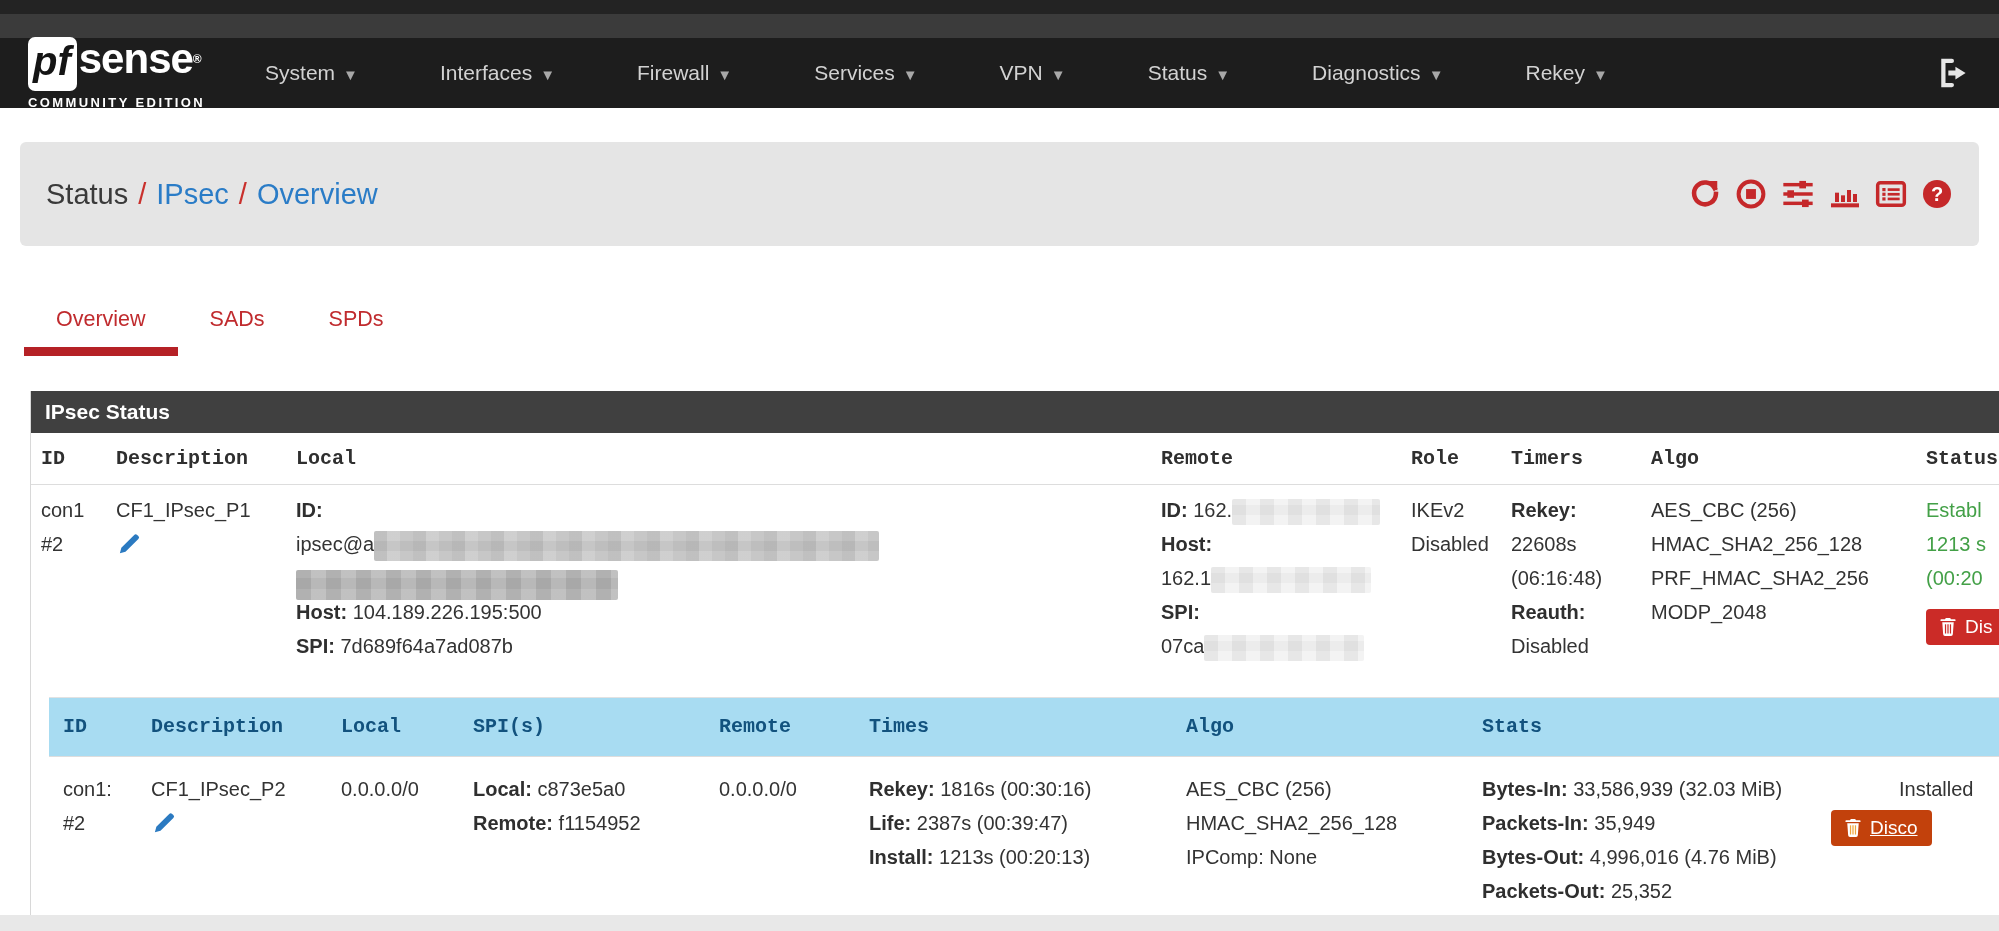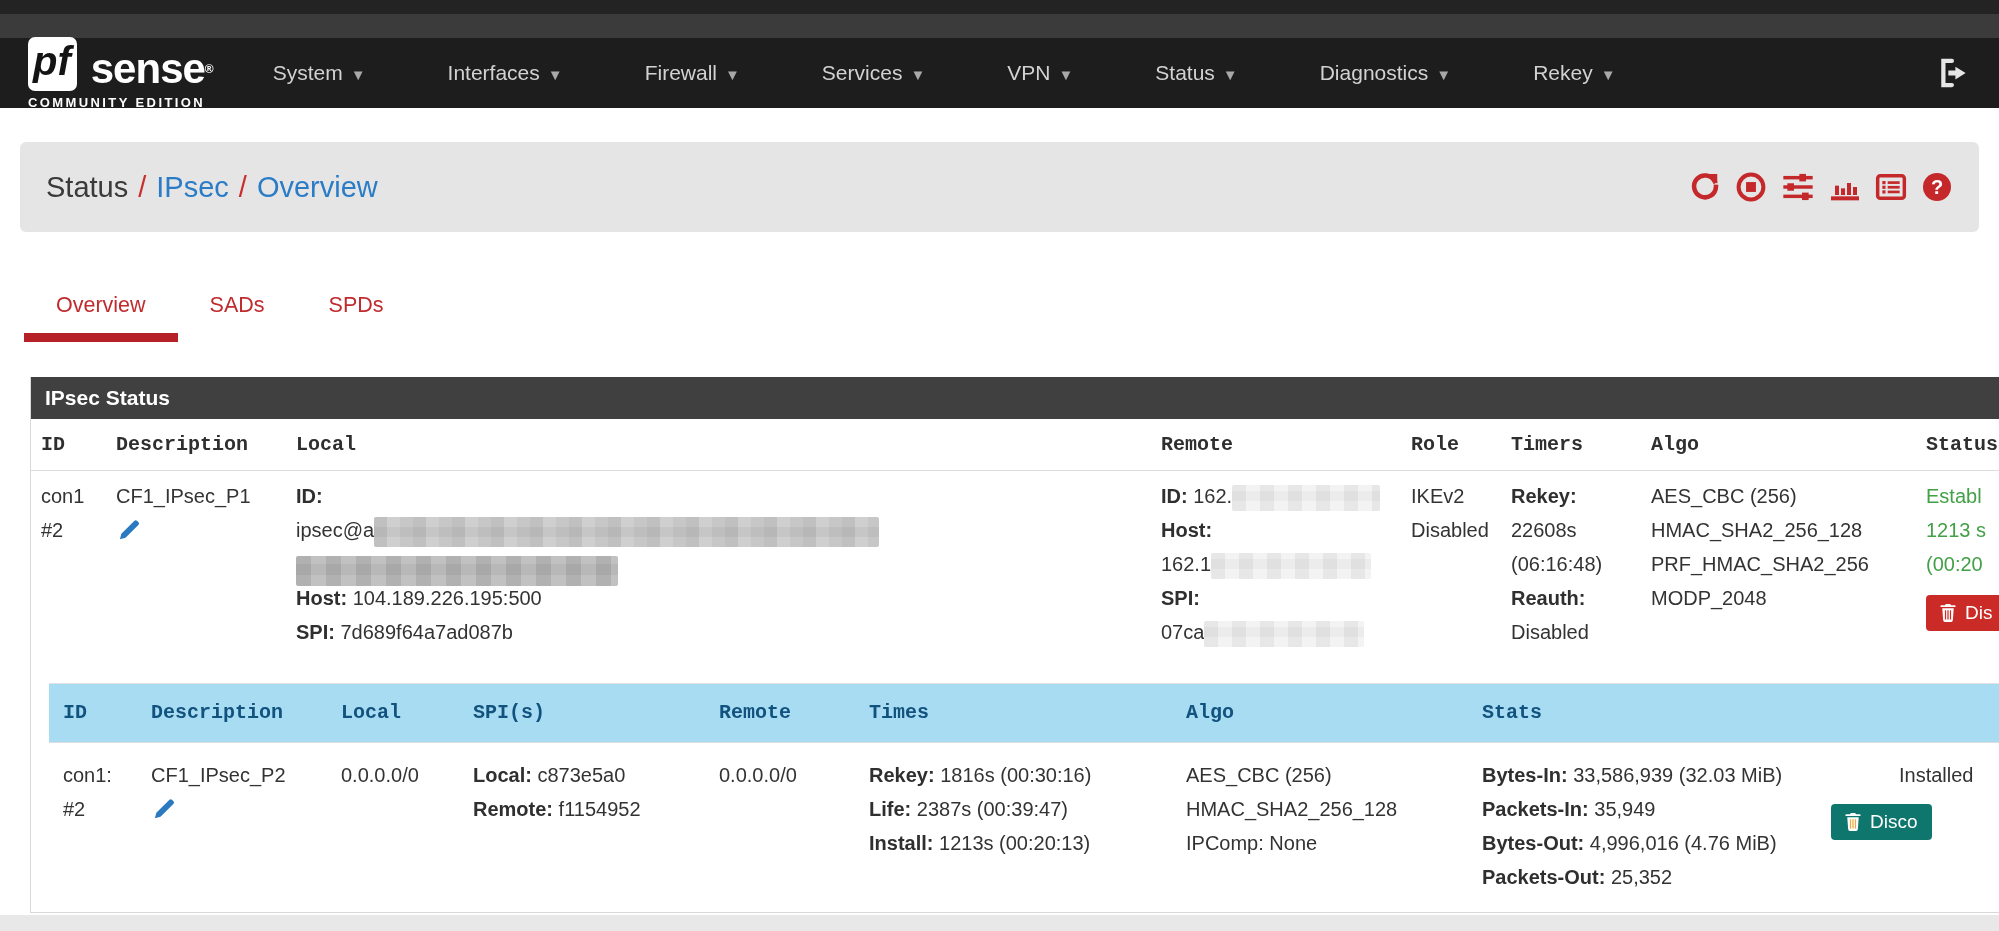--- a/index.html
+++ b/index.html
@@ -4,33 +4,33 @@
 <style>
   * { margin:0; padding:0; box-sizing:border-box; }
   html,body { width:1999px; height:931px; overflow:hidden; background:#ffffff;
               font-family:"Liberation Sans", sans-serif; color:#333; }
 
   
   .strip-a { height:14px; background:#232323; }
   .strip-b { height:24px; background:#3b3b3b; }
   .navbar { height:70px; background:#1d1d1d; display:flex; align-items:center; padding:0 28px; }
   .brand { display:flex; flex-direction:column; margin-right:60px; }
-  .brand-top { display:flex; align-items:flex-end;gap:12px; }
+  .brand-top { display:flex; align-items:flex-start; }
   .pfbox { background:#fff; color:#141414; font-style:italic; font-weight:bold;
            font-size:40px; line-height:40px; padding:4px 6px 10px 5px; border-radius:7px; }
   .sense { color:#fff; font-weight:bold; font-size:42px; line-height:44px; letter-spacing:-1px; margin-left:2px; }
   .reg { font-size:12px; vertical-align:top; color:#fff; }
   .edition { color:#fff; font-weight:bold; font-size:13px; letter-spacing:2.4px; margin-top:4px; }
   .nav-items { display:flex; align-items:center; }
   .nav-item { color:#d2d2d2; font-size:21px; margin-right:82px; cursor:pointer; white-space:nowrap; }
   .caret { display:inline-block; margin-left:8px; color:#a8a8a8; font-size:15px; }
   .logout { margin-left:auto; cursor:pointer; display:flex; align-items:center; }
 
   
-  .crumb-bar { margin:34px 20px 0 20px; height:90px; background:#e5e5e5; border-radius:6px;
+  .crumb-bar { margin:34px 20px 0 20px; height:104px; background:#e5e5e5; border-radius:6px;
                display:flex; align-items:center; padding:0 26px; }
   .crumb { font-size:29px; color:#3a3a3a; }
   .crumb a { color:#2a7cc7; text-decoration:none; cursor:pointer; }
   .crumb .sep { color:#c9302c; padding:0 10px; }
   .crumb-icons { margin-left:auto; display:flex; align-items:center; gap:14px; }
   .crumb-icons svg { display:block; cursor:pointer; }
 
   
   .tabs { margin:48px 0 0 24px; display:flex; }
   .tab { font-size:21.5px; color:#c02b2e; padding:0 32px; height:62px; line-height:50px;
@@ -74,21 +74,21 @@
       repeating-linear-gradient(90deg, rgba(0,0,0,0.12) 0 15px, rgba(0,0,0,0.04) 15px 30px),
       repeating-linear-gradient(0deg, #c9c9c9 0 11px, #bfbfbf 11px 22px);
   }
 
   .pencil { display:block; margin-top:4px; cursor:pointer; }
 
   .btn { display:inline-flex; align-items:center; gap:9px; border:none; cursor:pointer;
          color:#fff; font-size:19px; font-family:"Liberation Sans", sans-serif;
          border-radius:4px; padding:7px 14px; white-space:nowrap; }
   .btn-danger { background:#cb2b27; margin:14px 0 0 0; }
-  .btn-warning { background:#0f766e; margin-top:12px; }
+  .btn-warning { background:#c2410c; margin-top:4px;text-decoration:underline; }
   .installed-line { margin-left:68px; }
 
   .bottom-strip { position:absolute; left:0; bottom:0; width:1999px; height:16px; background:#e8e8e8; }
 </style>
 </head>
 <body>
 
 <div class="strip-a"></div>
 <div class="strip-b"></div>
 

